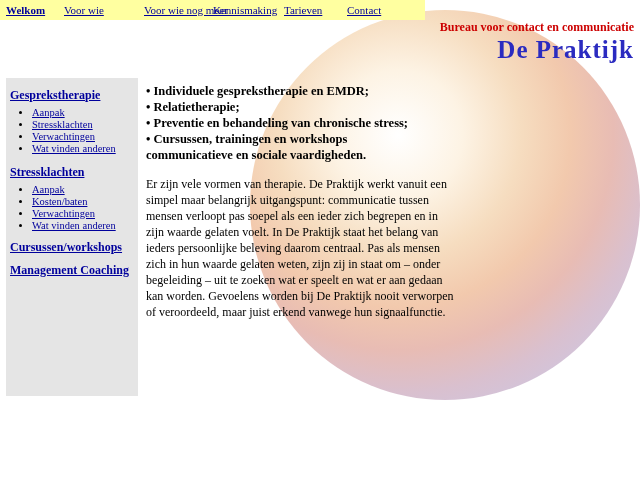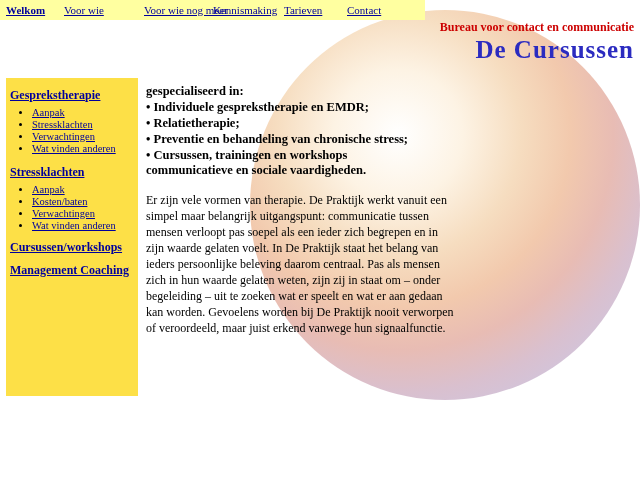--- a/index.html
+++ b/index.html
@@ -86,21 +86,21 @@
     white-space: nowrap;
   }
 
   
   #sidebar {
     position: absolute;
     left: 6px;
     top: 78px;
     width: 132px;
     height: 318px;
-    background: #fde047;
+    background: #e5e5e5;
     z-index: 2;
     padding: 0;
   }
   .side-heading {
     margin: 0;
     padding: 10px 0 0 4px;
     font-size: 12px;
     font-weight: bold;
   }
   .side-heading a {
@@ -161,21 +161,21 @@
     <li class="nav-0"><a href="#">Welkom</a></li>
     <li class="nav-1"><a href="#">Voor wie</a></li>
     <li class="nav-2"><a href="#">Voor wie nog meer</a></li>
     <li class="nav-3"><a href="#">Kennismaking</a></li>
     <li class="nav-4"><a href="#">Tarieven</a></li>
     <li class="nav-5"><a href="#">Contact</a></li>
   </ul>
 </div>
 
 <div id="header-tagline">Bureau voor contact en communicatie</div>
-<div id="site-title">De Cursussen</div>
+<div id="site-title">De Praktijk</div>
 
 <div id="sidebar">
 
   <p class="side-heading"><a href="#">Gesprekstherapie</a></p>
   <ul class="side-list">
     <li><a href="#">Aanpak</a></li>
     <li><a href="#">Stressklachten</a></li>
     <li><a href="#">Verwachtingen</a></li>
     <li><a href="#">Wat vinden anderen</a></li>
   </ul>
@@ -188,21 +188,20 @@
     <li><a href="#">Wat vinden anderen</a></li>
   </ul>
 
   <p class="side-heading plain"><a href="#">Cursussen/workshops</a></p>
   <p class="side-heading plain"><a href="#">Management Coaching</a></p>
 
 </div>
 
 <div id="main">
   <p id="intro-bold">
-    <span class="bl">gespecialiseerd in:</span>
     <span class="bl">• Individuele gesprekstherapie en EMDR;</span>
     <span class="bl">• Relatietherapie;</span>
     <span class="bl">• Preventie en behandeling van chronische stress;</span>
     <span class="bl">• Cursussen, trainingen en workshops</span>
     <span class="bl">communicatieve en sociale vaardigheden.</span>
   </p>
   <p id="body-text">Er zijn vele vormen van therapie. De Praktijk werkt vanuit een simpel maar belangrijk uitgangspunt: communicatie tussen mensen verloopt pas soepel als een ieder zich begrepen en in zijn waarde gelaten voelt. In De Praktijk staat het belang van ieders persoonlijke beleving daarom centraal. Pas als mensen zich in hun waarde gelaten weten, zijn zij in staat om – onder begeleiding – uit te zoeken wat er speelt en wat er aan gedaan kan worden. Gevoelens worden bij De Praktijk nooit verworpen of veroordeeld, maar juist erkend vanwege hun signaalfunctie.</p>
 </div>
 
 </body></html>

